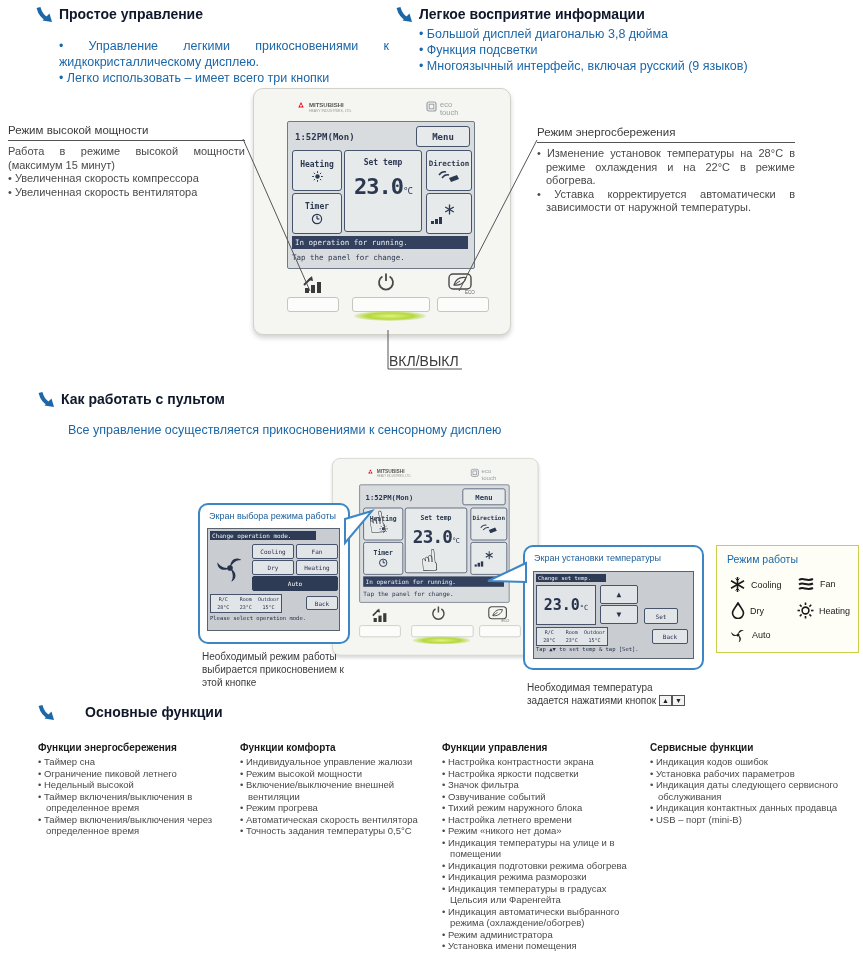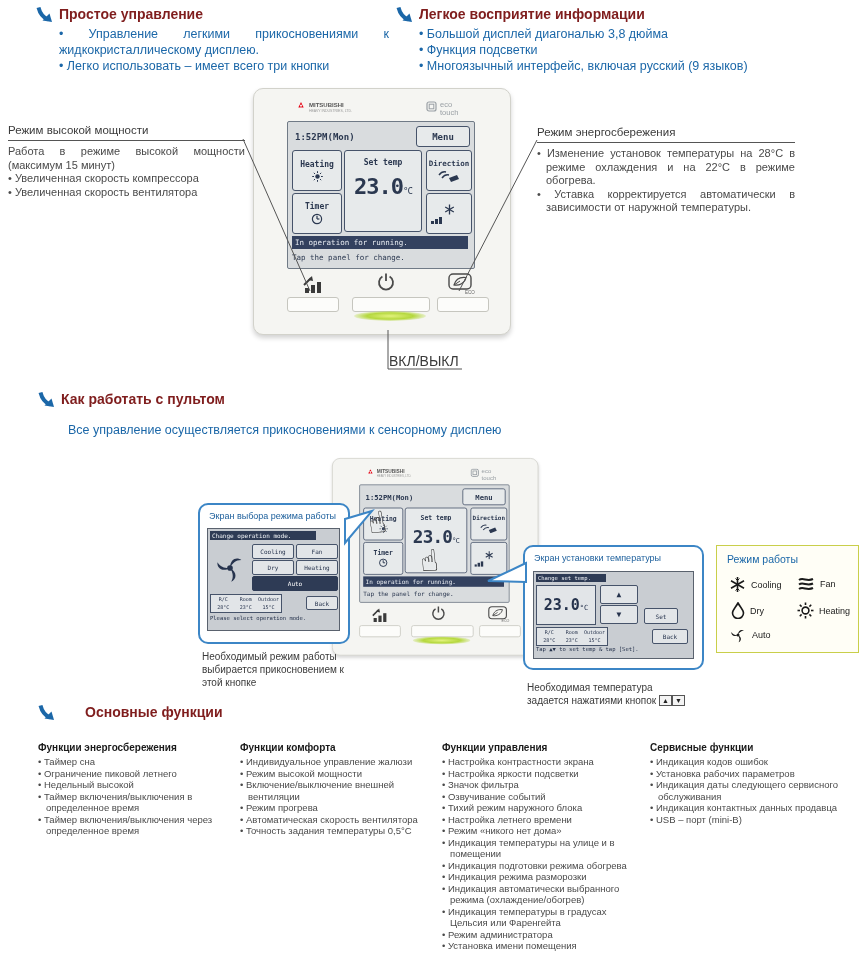--- a/index.html
+++ b/index.html
@@ -1,20 +1,20 @@
 <!DOCTYPE html>
 <html><head>
 <meta charset="utf-8">
 <style>
   html,body{margin:0;padding:0;background:#fff;}
   .page{position:relative;width:863px;height:975px;background:#fff;overflow:hidden;
         font-family:"Liberation Sans",sans-serif;color:#4a4a4a;}
   
   .sec-head{position:absolute;display:flex;align-items:flex-start;gap:6px;}
-  .sec-head h2{margin:0;font-size:14px;font-weight:bold;color:#7f1d1d;line-height:17px;}
+  .sec-head h2{margin:0;font-size:14px;font-weight:bold;color:#0f172a;line-height:17px;}
   
   .tb{font-size:12.5px;line-height:16px;color:#1b67a8;}
   .tb::before{content:"• ";}
   .feat-left .tb{text-align:justify;}
   
   .callout{position:absolute;}
   .callout h3{margin:0 0 4px 0;font-size:11.5px;font-weight:normal;color:#3a3a3a;
               padding-bottom:4px;border-bottom:1px solid #555;}
   .callout .body{font-size:11px;line-height:13.5px;color:#4a4a4a;text-align:justify;}
   .cb{padding-left:9px;text-indent:-9px;}
@@ -130,21 +130,21 @@
 
 <div class="page">
 
   <div class="sec-head feat-left" style="left:36px;top:6px;">
     <svg width="17" height="17" viewBox="0 0 17 17">
         <path d="M2.5,1.5 C4,7.5 7,11.5 12,13.5" fill="none" stroke="#1b67a8" stroke-width="4"></path>
         <polygon points="16,16 6.5,14.5 13.5,7.5" fill="#1b67a8"></polygon>
       </svg>
     <div>
       <h2>Простое управление</h2>
-      <div style="width:330px;margin-top:3px;">
+      <div style="width:330px;margin-top:15px;">
         <div class="tb">Управление легкими прикосновениями к жидкокристаллическому дисплею.</div>
         <div class="tb">Легко использовать – имеет всего три кнопки</div>
       </div>
     </div>
   </div>
 
   <div class="sec-head" style="left:396px;top:6px;">
     <svg width="17" height="17" viewBox="0 0 17 17">
         <path d="M2.5,1.5 C4,7.5 7,11.5 12,13.5" fill="none" stroke="#1b67a8" stroke-width="4"></path>
         <polygon points="16,16 6.5,14.5 13.5,7.5" fill="#1b67a8"></polygon>
@@ -546,22 +546,22 @@
     <div class="fitem">Настройка контрастности экрана</div>
     <div class="fitem">Настройка яркости подсветки</div>
     <div class="fitem">Значок фильтра</div>
     <div class="fitem">Озвучивание событий</div>
     <div class="fitem">Тихий режим наружного блока</div>
     <div class="fitem">Настройка летнего времени</div>
     <div class="fitem">Режим «никого нет дома»</div>
     <div class="fitem">Индикация температуры на улице и в помещении</div>
     <div class="fitem">Индикация подготовки режима обогрева</div>
     <div class="fitem">Индикация режима разморозки</div>
+    <div class="fitem">Индикация температуры в градусах Цельсия или Фаренгейта</div>
     <div class="fitem">Индикация автоматически выбранного режима (охлаждение/обогрев)</div>
-    <div class="fitem">Индикация температуры в градусах Цельсия или Фаренгейта</div>
     <div class="fitem">Режим администратора</div>
     <div class="fitem">Установка имени помещения</div>
   </div>
 
   <div class="fcol fc4">
     <div class="fhead">Сервисные функции</div>
     <div class="fitem">Индикация кодов ошибок</div>
     <div class="fitem">Установка рабочих параметров</div>
     <div class="fitem">Индикация даты следующего сервисного обслуживания</div>
     <div class="fitem">Индикация контактных данных продавца</div>

